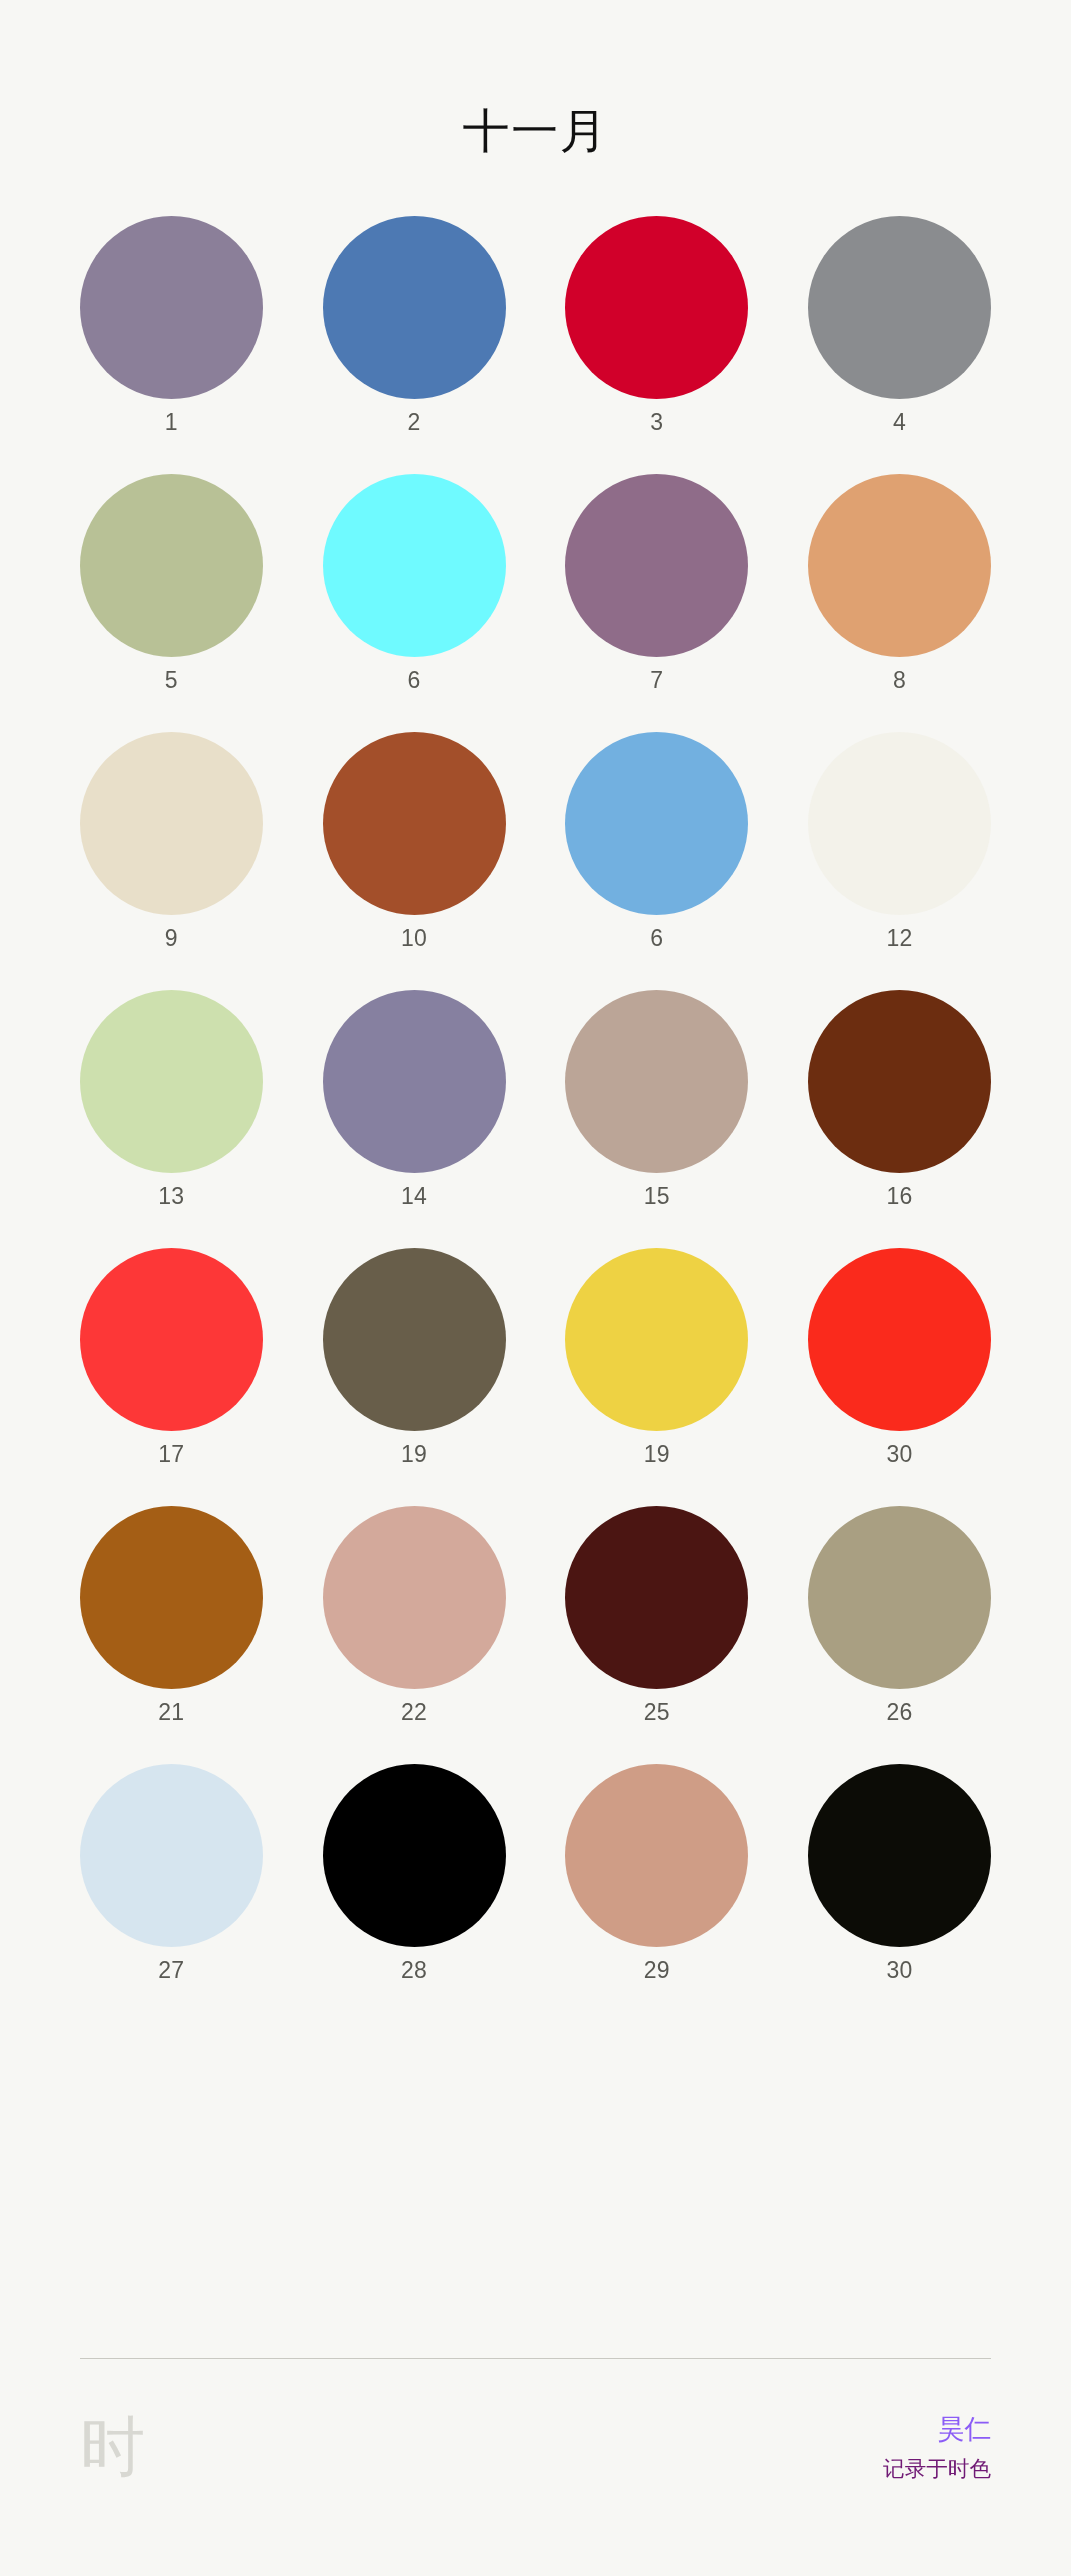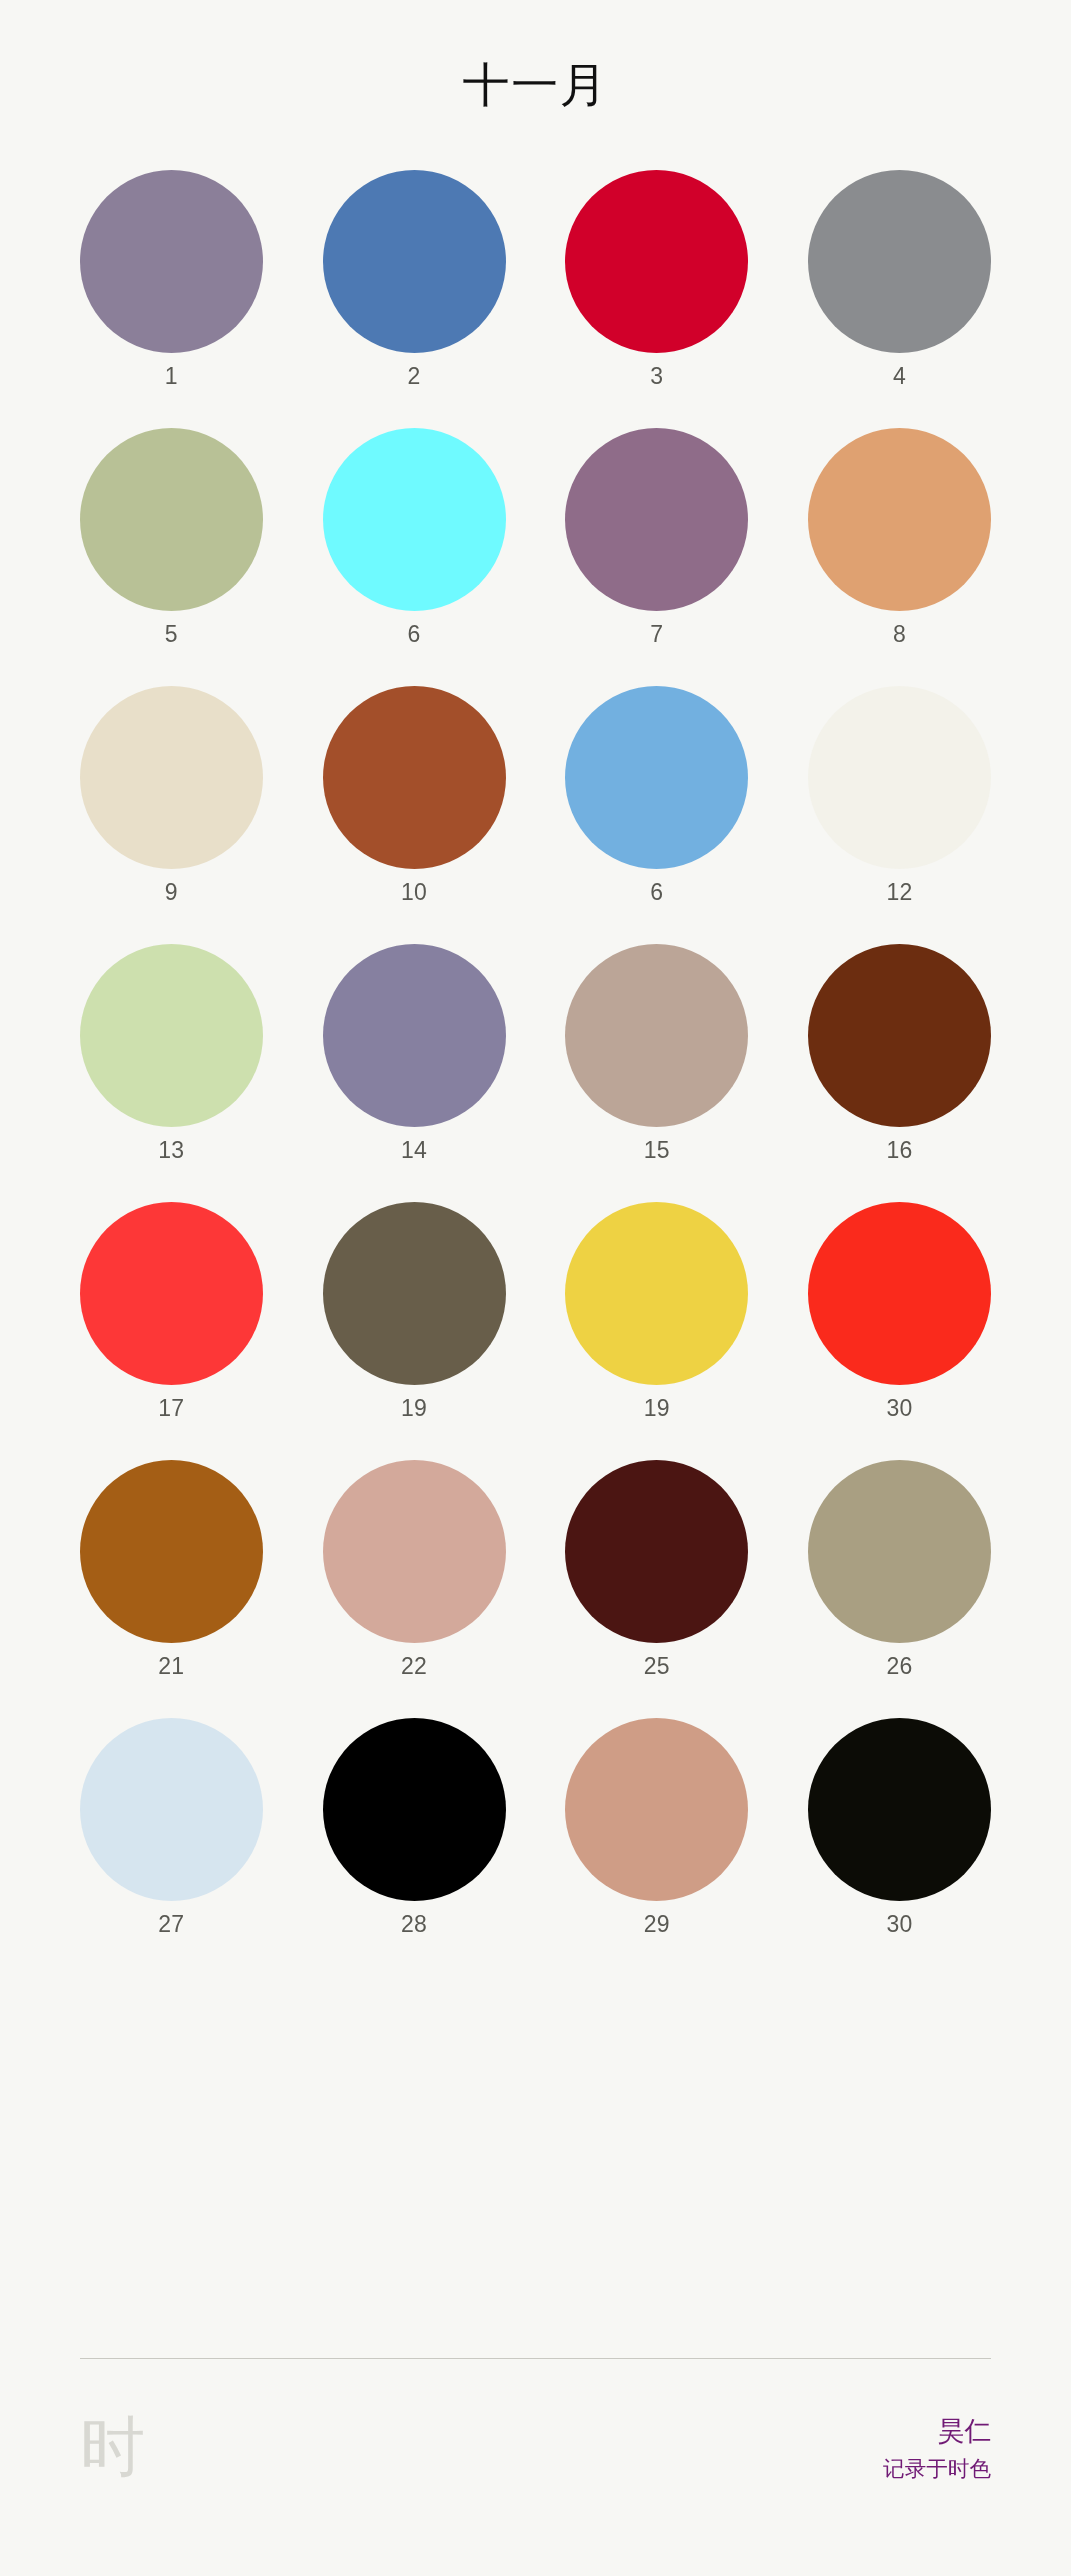--- a/index.html
+++ b/index.html
@@ -21,21 +21,21 @@
     width: 1071px;
     height: 2576px;
     background: #f7f7f4;
     display: flex;
     flex-direction: column;
     position: relative;
   }
 
   
   .title-area {
-    padding-top: 62px;
+    padding-top: 108px;
     text-align: center;
   }
 
   .page-title {
     font-family: "Liberation Serif", "DejaVu Serif", serif;
     font-size: 47px;
     line-height: 1;
     color: #111111;
     letter-spacing: 1.7px;
     font-weight: 400;
@@ -110,21 +110,22 @@
 
   .footer-credit {
     text-align: right;
     font-family: "Liberation Serif", "DejaVu Serif", serif;
     color: #cfcfc8;
   }
 
   .footer-author {
     font-size: 26.6px;
     line-height: 1.25;
-    color: #701a75;
+    color: #8b5cf6;
+    font-family: Liberation Mono, monospace;
   }
 
   .footer-source {
     margin-top: 8.3px;
     font-size: 21.6px;
     line-height: 1.25;
     color: #701a75;
   }
 </style>
 </head>

